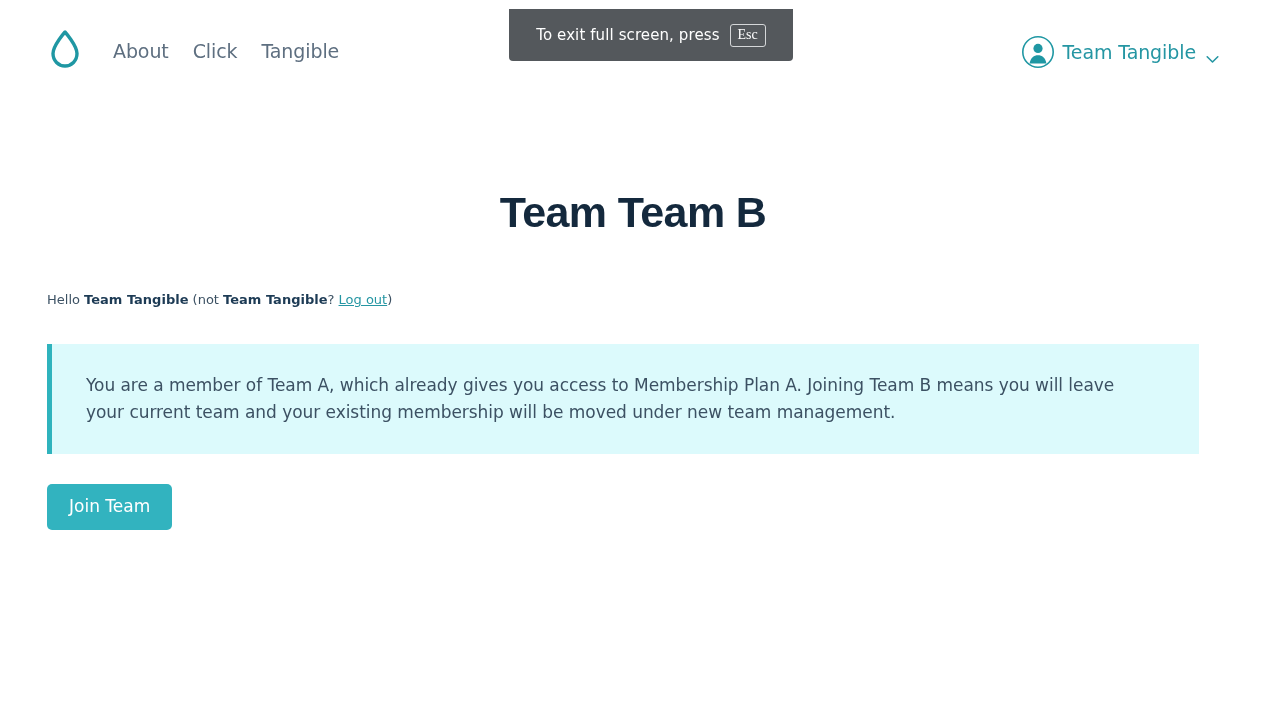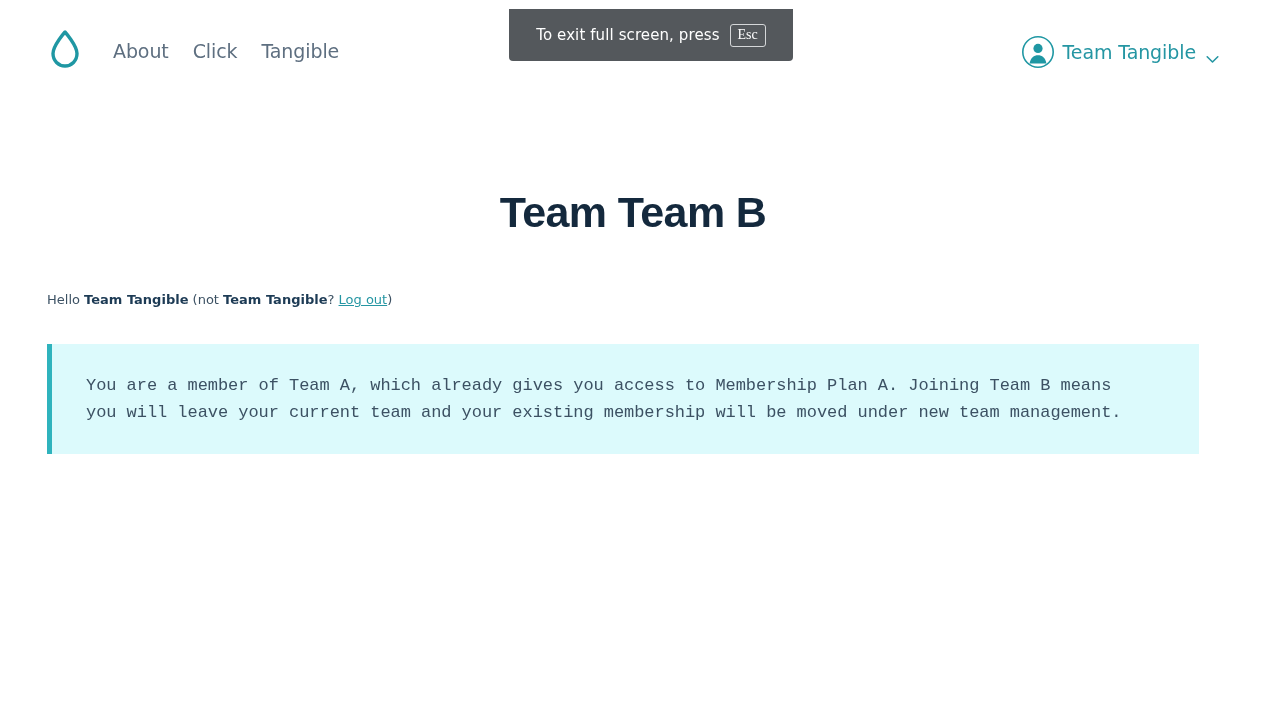--- a/index.html
+++ b/index.html
@@ -165,21 +165,20 @@
     width: 1152px;
     padding: 28px 34px 28px 34px;
   }
   .notice-text {
     color: #3c5163;
     font-size: 17px;
     margin: 0;
     line-height: 1.6;
     max-width: 1060px;
     letter-spacing: -0.05px;
-    font-family: Liberation Mono, monospace;
   }
 
   
   .join-button {
     margin-top: 30px;
     display: inline-block;
     background: #32b3bf;
     color: #ffffff;
     font-size: 17px;
     border: none;
@@ -239,14 +238,15 @@
 
   <p class="greeting">
     <span>Hello </span><strong>Team Tangible</strong><span> (not </span><strong>Team Tangible</strong><span>? </span><a class="logout-link" href="#">Log out</a><span>)</span>
   </p>
 
 
   <div class="notice">
     <p class="notice-text">You are a member of Team A, which already gives you access to Membership Plan A. Joining Team B means you will leave your current team and your existing membership will be moved under new team management.</p>
   </div>
 
+  <button class="join-button">Join Team</button>
 
 </main>
 
 </body></html>

